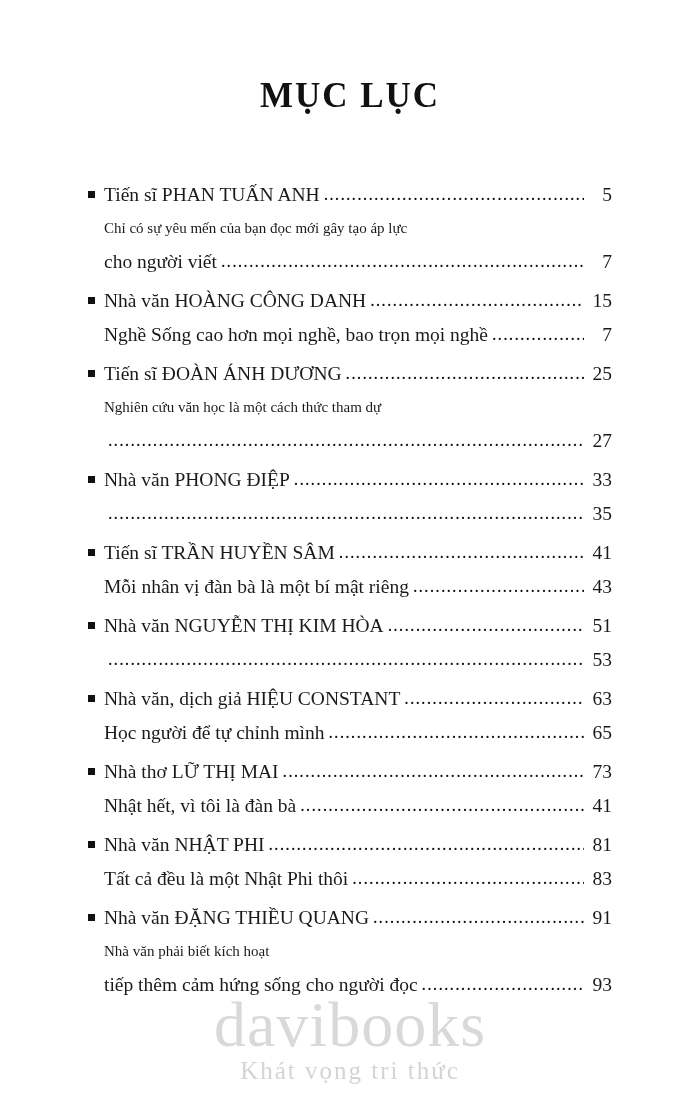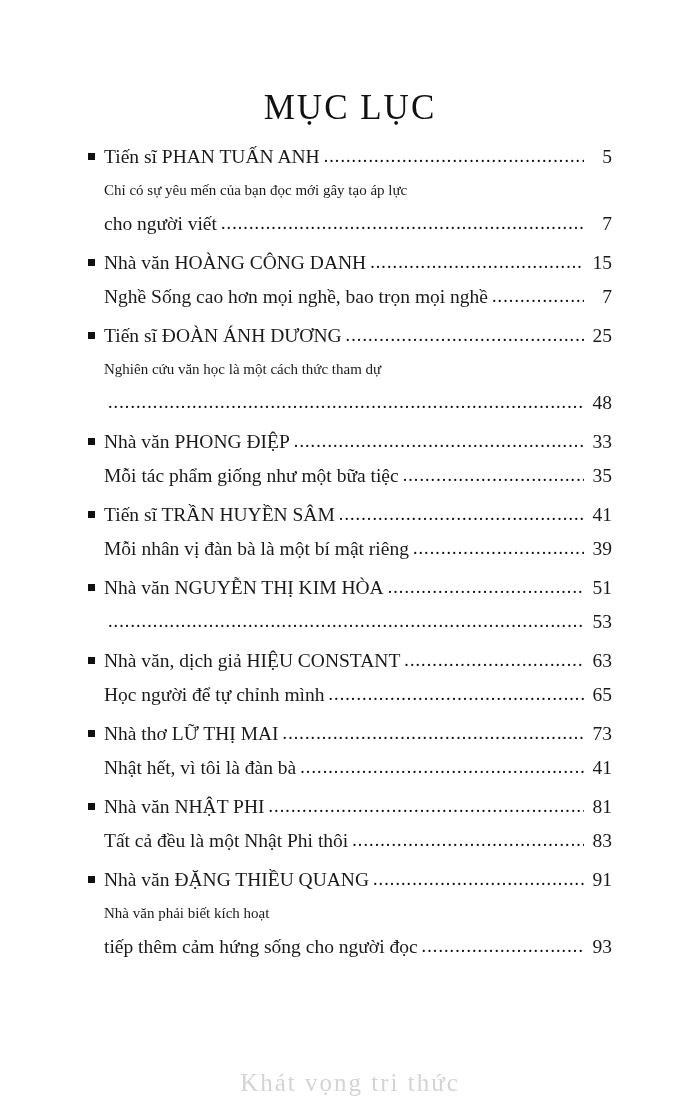--- a/index.html
+++ b/index.html
@@ -19,26 +19,27 @@
     position: relative;
     width: 700px;
     height: 1107px;
     box-sizing: border-box;
     padding: 0 88px;
   }
   .toc-title {
     text-align: center;
     font-size: 35px;
     letter-spacing: 2px;
-    font-weight: normal;
-    margin: 12px;
+    font-weight: bold;
+    margin: 0;
     padding-top: 76px;
     color: #111;
   }
   .toc-list {
+    margin-top: 62px;
   }
   .entry {
     margin-bottom: 5px;
   }
   .line {
     display: flex;
     align-items: baseline;
     width: 100%;
     font-size: 19.5px;
     line-height: 33px;
@@ -169,51 +170,50 @@
         <span class="dots">.....................................................................................................</span>
         <span class="page-num">25</span>
       </div>
       <div class="sub-line-nodots">
         <span class="bullet-spacer"></span>
         <span class="tail">Nghiên cứu văn học là một cách thức tham dự</span>
       </div>
       <div class="line">
         <span class="bullet-spacer"></span>
         <span class="dots">.....................................................................................................</span>
-        <span class="page-num">48</span>
+        <span class="page-num">27</span>
       </div>
     </div>
 
     <div class="entry">
       <div class="line">
         <span class="bullet"></span>
         <span class="title-main">Nhà văn PHONG ĐIỆP</span>
         <span class="dots">.....................................................................................................</span>
         <span class="page-num">33</span>
       </div>
       <div class="line">
         <span class="bullet-spacer"></span>
-        <span class="title-sub">Mỗi tác phẩm giống như một bữa tiệc</span>
         <span class="dots">.....................................................................................................</span>
         <span class="page-num">35</span>
       </div>
     </div>
 
     <div class="entry">
       <div class="line">
         <span class="bullet"></span>
         <span class="title-main">Tiến sĩ TRẦN HUYỀN SÂM</span>
         <span class="dots">.....................................................................................................</span>
         <span class="page-num">41</span>
       </div>
       <div class="line">
         <span class="bullet-spacer"></span>
         <span class="title-sub">Mỗi nhân vị đàn bà là một bí mật riêng</span>
         <span class="dots">.....................................................................................................</span>
-        <span class="page-num">39</span>
+        <span class="page-num">43</span>
       </div>
     </div>
 
     <div class="entry">
       <div class="line">
         <span class="bullet"></span>
         <span class="title-main">Nhà văn NGUYỄN THỊ KIM HÒA</span>
         <span class="dots">.....................................................................................................</span>
         <span class="page-num">51</span>
       </div>
@@ -284,16 +284,17 @@
         <span class="bullet-spacer"></span>
         <span class="title-sub">tiếp thêm cảm hứng sống cho người đọc</span>
         <span class="dots">.....................................................................................................</span>
         <span class="page-num">93</span>
       </div>
     </div>
 
   </div>
 
   <div class="watermark">
+    <div class="wm-main">davibooks</div>
     <div class="wm-sub">Khát vọng tri thức</div>
   </div>
 
 </div>
 
 </body></html>

